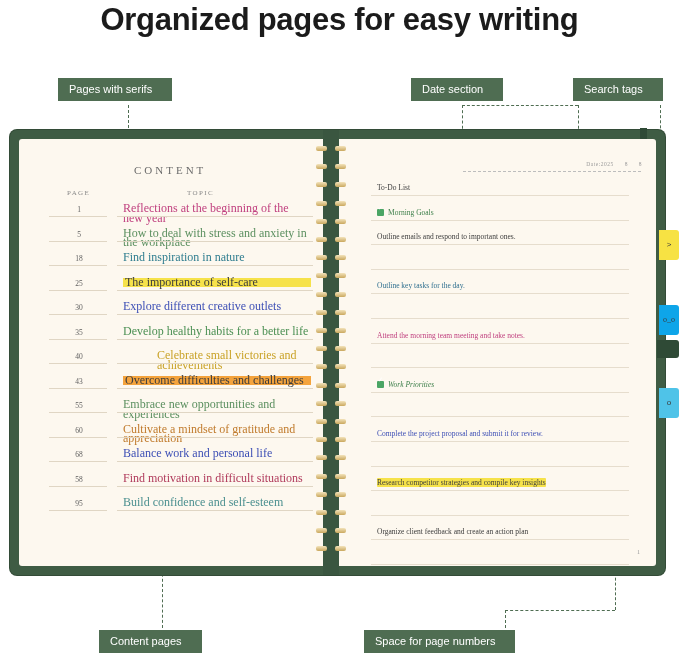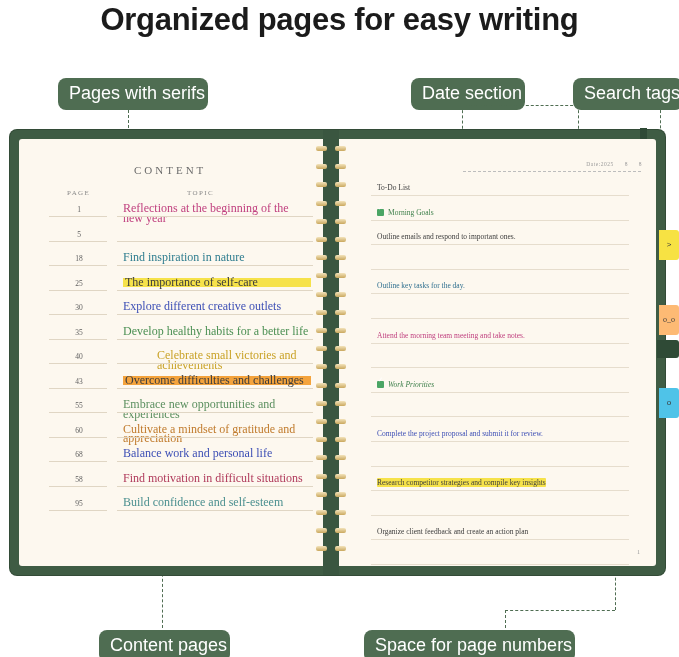--- a/index.html
+++ b/index.html
@@ -22,23 +22,23 @@
     font-weight: bold;
     color: #1b1b1b;
     letter-spacing: -0.3px;
   }
 
   
   .callout {
     position: absolute;
     background: #4f6d52;
     color: #ffffff;
-    font-size: 18px;
-    padding: 5px 3px 6px 11px;
-    border-radius: 8px;
+    font-size: 11px;
+    padding: 5px 20px 6px 11px;
+    border-radius: 0;
     white-space: nowrap;
   }
   .cal-serifs { left: 58px; top: 78px; }
   .cal-date   { left: 411px; top: 78px; }
   .cal-tags   { left: 573px; top: 78px; }
   .cal-content{ left: 99px; top: 630px; }
   .cal-pagenum{ left: 364px; top: 630px; }
   .dashed-v { position:absolute; border-left: 1px dashed #4f6d52; }
   .dashed-h { position:absolute; border-top: 1px dashed #4f6d52; }
 
@@ -150,21 +150,21 @@
     font-family: "Liberation Serif", serif;
   }
 
   
   .tab {
     position: absolute; right: -14px; width: 20px; height: 30px;
     border-radius: 0 3px 3px 0;
     font-size: 8px; color: #3b3b3b; text-align: center; line-height: 30px;
   }
   .tab-yellow { top: 100px; background: #f7e243; }
-  .tab-pink   { top: 175px; background: #fdba74; font-family: Liberation Serif, serif; }
+  .tab-pink   { top: 175px; background: #0ea5e9; font-family: Liberation Serif, serif; }
   .tab-green  { top: 210px; background: #2f4a36; width: 22px; height: 18px; }
   .tab-blue   { top: 258px; background: #4fc3e8; }
 
   .band {
     position: absolute; right: 18px; top: -2px; width: 7px; height: 16px;
     background: #2f4a36; border-radius: 0 0 2px 2px;
   }
 </style>
 </head>
 <body>
@@ -198,20 +198,21 @@
     <div class="toc" id="toc">
         <div class="toc-row">
           <div class="pg">1</div>
           <div class="pgline"></div>
           <div class="tp" style="color: rgb(192, 64, 127);">Reflections at the beginning of the new year</div>
           <div class="tpline"></div>
         </div>
         <div class="toc-row">
           <div class="pg">5</div>
           <div class="pgline"></div>
+          <div class="tp" style="color: rgb(91, 143, 95);">How to deal with stress and anxiety in the workplace</div>
           <div class="tpline"></div>
         </div>
         <div class="toc-row">
           <div class="pg">18</div>
           <div class="pgline"></div>
           <div class="tp" style="color: rgb(47, 125, 143);">Find inspiration in nature</div>
           <div class="tpline"></div>
         </div>
         <div class="toc-row">
           <div class="pg">25</div>

